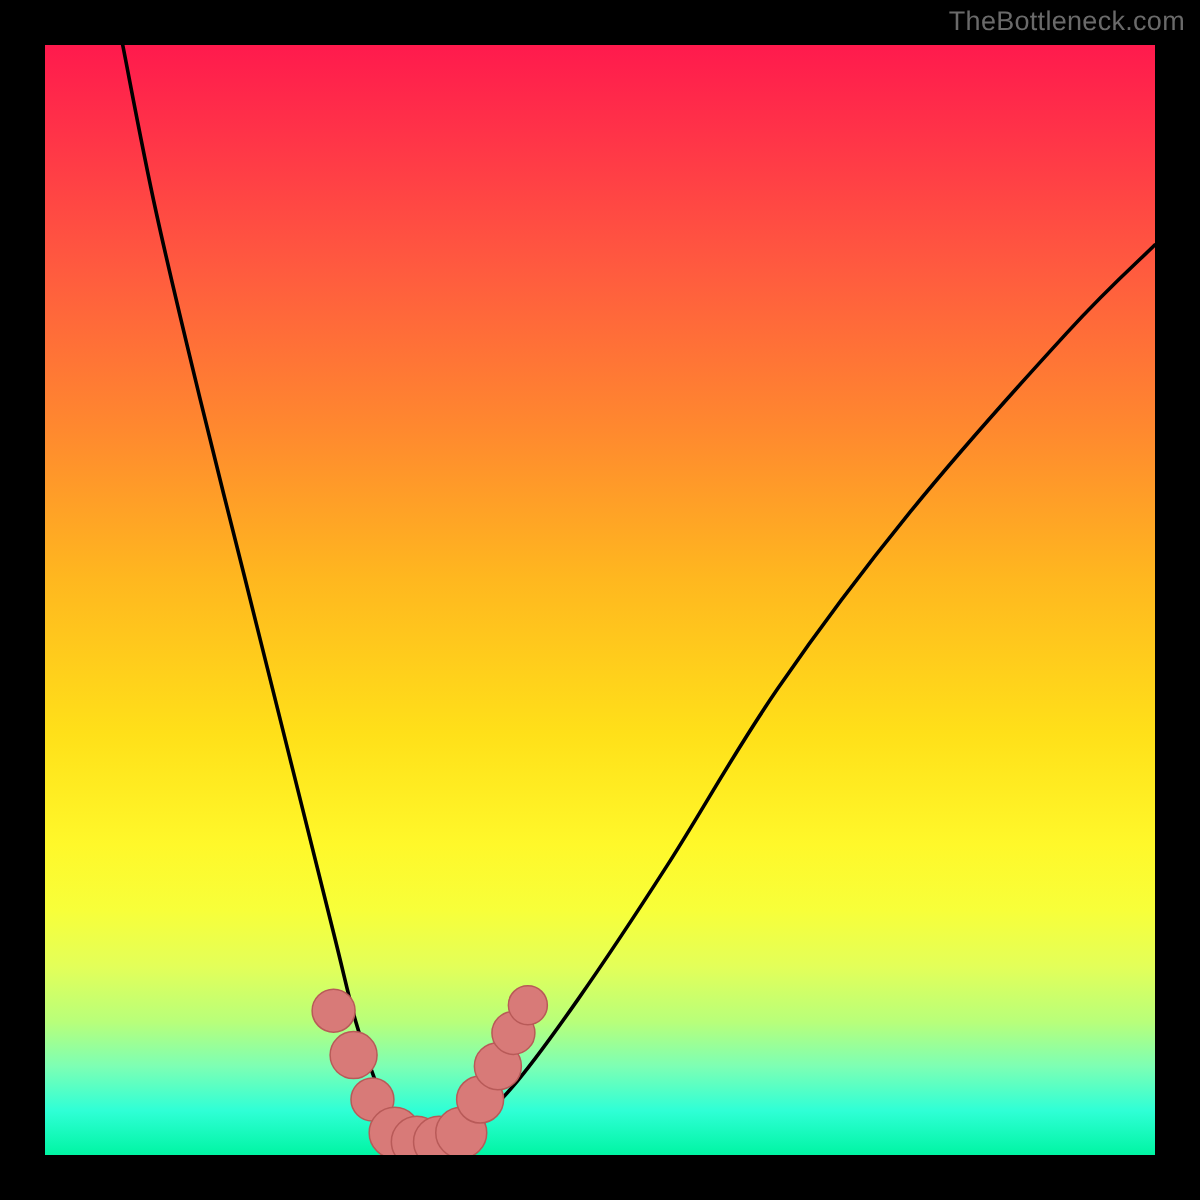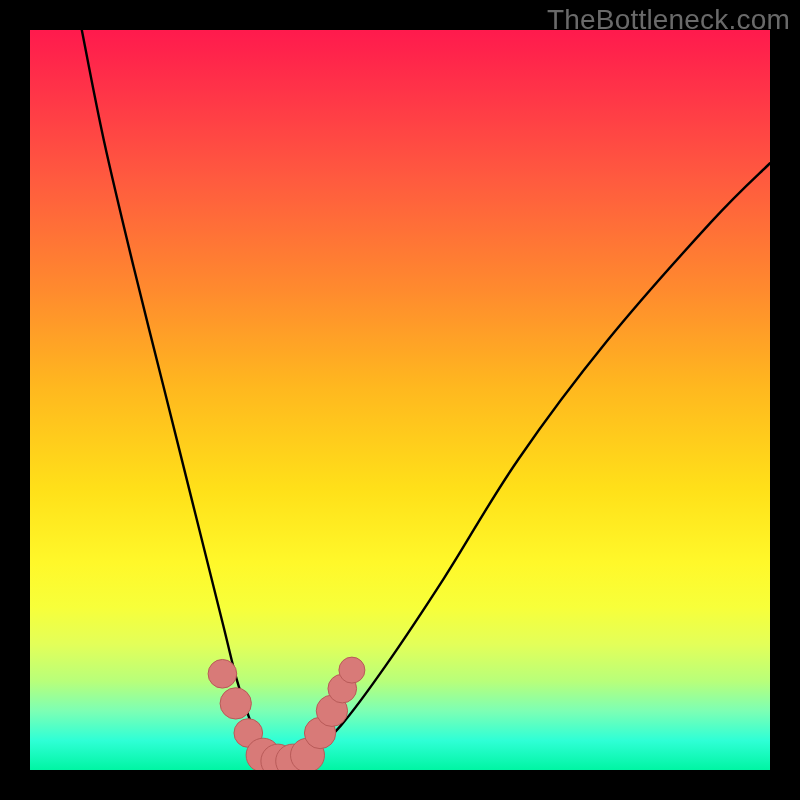--- a/index.html
+++ b/index.html
@@ -40,21 +40,21 @@
       #7dffb4 92%,
       #2fffd6 96%,
       #00f5a3 100%
     );
   }
   .watermark {
     position: absolute;
     top: 4px;
     right: 10px;
     color: #6a6a6a;
-    font-size: 28px;
+    font-size: 18px;
     font-weight: 400;
     letter-spacing: 0.2px;
     user-select: none;
   }
   svg.overlay {
     position: absolute;
     top: 30px;
     left: 30px;
     width: 740px;
     height: 740px;

